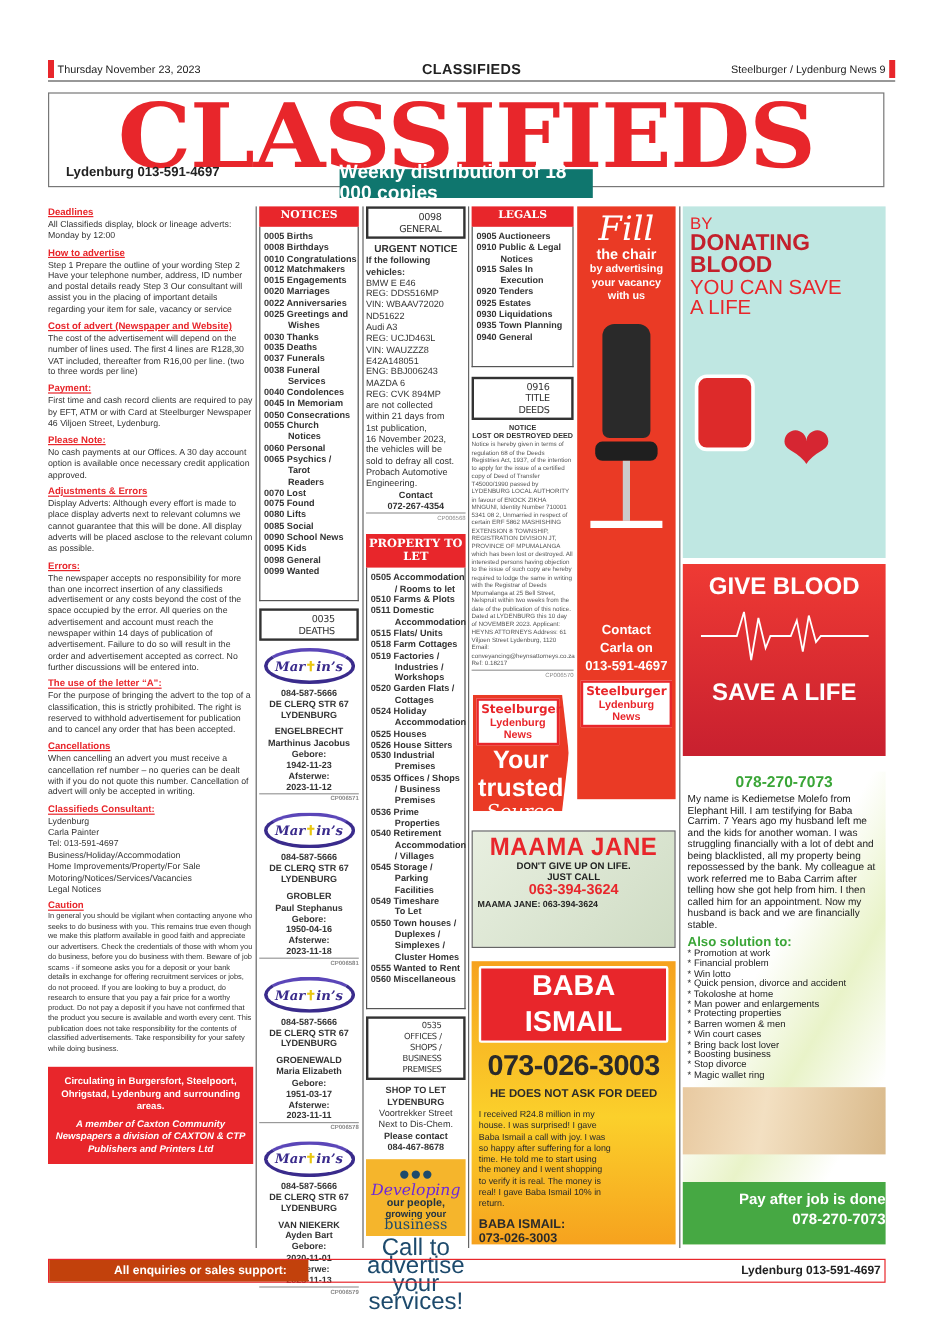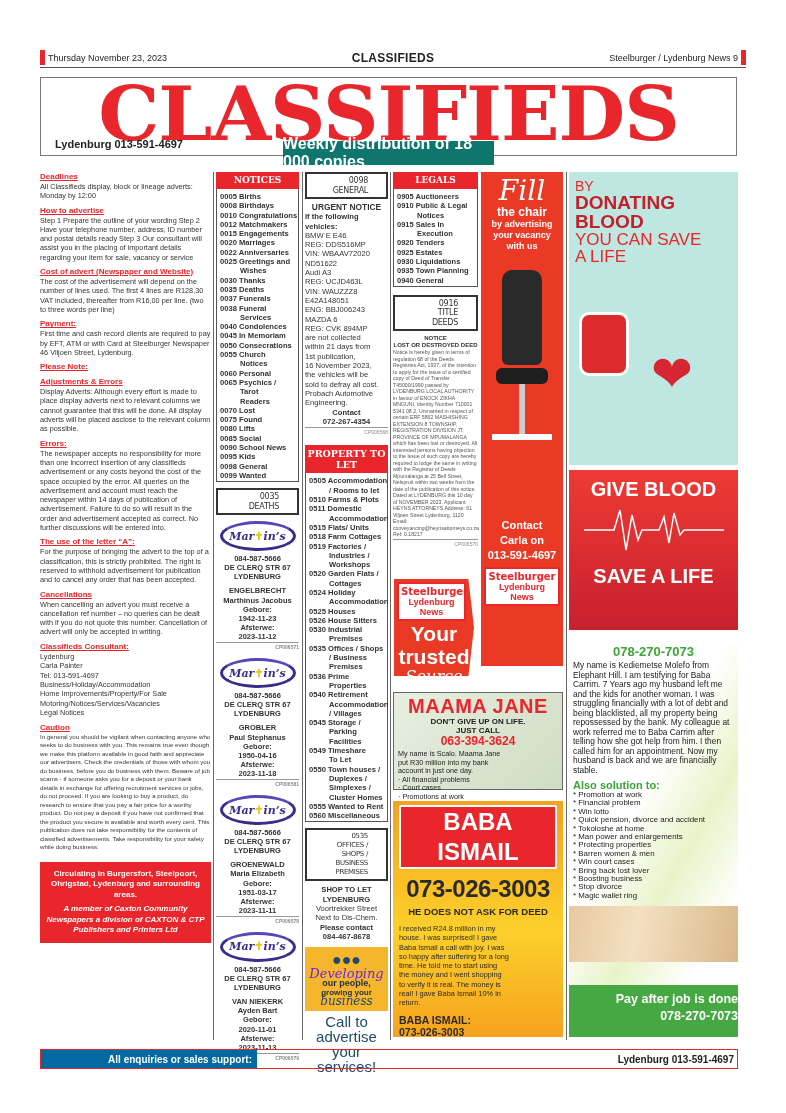--- a/index.html
+++ b/index.html
@@ -18,21 +18,21 @@
 .c1 h4{color:#e8262b;font-size:8px;text-decoration:underline;margin-top:5px;line-height:10px}
 .c1 h4:first-child{margin-top:0}
 .c1 p{line-height:9.3px}
 .c1 .small{font-size:6.2px;line-height:8.5px}
 .redbox{background:#e8262b;color:#fff;text-align:center;font-weight:bold;font-size:8px;line-height:10.5px;padding:7px 4px;margin-top:10px}
 .redbox i{display:block;margin-top:4px}
 .vline{position:absolute;width:1px;background:#666}
 .c2{left:216px;width:83px;font-weight:bold;font-size:7.6px;line-height:9.3px}
 .c3{left:305px;width:83px}
 .cathead{background:#e8262b;color:#fff;text-align:center;font-family:"DejaVu Serif",serif;font-weight:bold;font-size:9px;padding:3px 0;line-height:11px}
-.catlist{border:1px solid #555;border-top:none;padding:3px 2px 1px 3px}
+.catlist{border:1px solid #555;border-top:none;padding:3px 2px 20px 3px}
 .catlist div{white-space:nowrap}
 .catlist .ind{padding-left:20px}
 .secbox{border:2px solid #333;text-align:right;font-family:"DejaVu Sans",sans-serif;font-size:8px;line-height:9.5px;padding:2px 18px;font-weight:normal;letter-spacing:-.3px;margin:6px 0 4px}
 .notice{text-align:center;font-size:7.6px;line-height:9.3px}
 .notice .b{font-weight:bold}
 .notice .l{text-align:left}
 .cp{font-size:5px;text-align:right;color:#888;border-top:1px solid #999;margin-top:1px}
 .martins{width:76px;height:30px;margin:6px auto 3px;border-radius:50%;border:3px solid #3a2b8c;border-top-color:#5b46b8;display:flex;align-items:center;justify-content:center;font-family:"DejaVu Serif",serif;font-style:italic;font-size:11px;color:#3a2b8c;font-weight:bold;position:relative;background:#fff}
 .martins .cross{color:#e9c60e;font-style:normal}
 .deaths{font-weight:bold;text-align:center;font-size:7.5px;line-height:9.1px;color:#333}
@@ -77,21 +77,21 @@
 .giveb .b{font-weight:bold;font-size:20px;margin-top:6px}
 .carrim{position:absolute;left:569px;top:643px;width:169px;height:394px;background:linear-gradient(120deg,#fff 40%,#e9f3c9 60%,#fff 80%);padding:2px 4px;color:#222}
 .carrim .t{color:#3aa537;font-weight:bold;font-size:20px;text-align:center;line-height:22px}
 .carrim .p{color:#3aa537;font-weight:bold;font-size:13px;text-align:center;line-height:14px}
 .carrim .b{font-size:8.4px;line-height:9.5px;margin-top:2px}
 .carrim .h{color:#3aa537;font-weight:bold;font-size:11px;margin-top:4px;line-height:12px}
 .carrim .li{font-size:7.9px;line-height:8.4px}
 .money{height:56px;margin:6px -4px 0;background:linear-gradient(100deg,#e8c9a0,#f3e0c2 40%,#d9b98a);}
 .carrim .pay{position:absolute;left:0;bottom:0;width:100%;height:52px;background:#46a843;color:#fff;font-weight:bold;font-size:12.5px;line-height:17px;text-align:right;padding-top:6px}
 .footer{position:absolute;left:40px;top:1049px;width:698px;height:20px;border:1.5px solid #e8262b;display:flex}
-.footer .l{width:216px;background:#0369a1;color:#fff;font-weight:bold;font-size:10px;display:flex;align-items:center;justify-content:flex-end;padding-right:5px}
+.footer .l{width:216px;background:#c2410c;color:#fff;font-weight:bold;font-size:10px;display:flex;align-items:center;justify-content:flex-end;padding-right:18px}
 .footer .r{flex:1;display:flex;align-items:center;justify-content:flex-end;font-weight:bold;font-size:10px;padding-right:3px}
 .legal{font-size:5.2px;line-height:6.5px;color:#555;text-align:left}
 </style>
 </head>
 <body>
 
 <div class="topbar">
   <span class="redtick" style="left:0"></span>
   <span class="l">Thursday November 23, 2023</span>
   <span class="c">CLASSIFIEDS</span>
@@ -113,20 +113,21 @@
 <div class="col c1">
   <h4>Deadlines</h4>
   <p>All Classifieds display, block or lineage adverts: Monday by 12:00</p>
   <h4>How to advertise</h4>
   <p>Step 1 Prepare the outline of your wording Step 2 Have your telephone number, address, ID number and postal details ready Step 3 Our consultant will assist you in the placing of important details regarding your item for sale, vacancy or service</p>
   <h4>Cost of advert (Newspaper and Website)</h4>
   <p>The cost of the advertisement will depend on the number of lines used. The first 4 lines are R128,30 VAT included, thereafter from R16,00 per line. (two to three words per line)</p>
   <h4>Payment:</h4>
   <p>First time and cash record clients are required to pay by EFT, ATM or with Card at Steelburger Newspaper 46 Viljoen Street, Lydenburg.</p>
   <h4>Please Note:</h4>
+  <p>No cash payments at our Offices. A 30 day account option is available once necessary credit application approved.</p>
   <h4>Adjustments &amp; Errors</h4>
   <p>Display Adverts: Although every effort is made to place display adverts next to relevant columns we cannot guarantee that this will be done. All display adverts will be placed asclose to the relevant column as possible.</p>
   <h4>Errors:</h4>
   <p>The newspaper accepts no responsibility for more than one incorrect insertion of any classifieds advertisement or any costs beyond the cost of the space occupied by the error. All queries on the advertisement and account must reach the newspaper within 14 days of publication of advertisement. Failure to do so will result in the order and advertisement accepted as correct. No further discussions will be entered into.</p>
   <h4>The use of the letter “A”:</h4>
   <p>For the purpose of bringing the advert to the top of a classification, this is strictly prohibited. The right is reserved to withhold advertisement for publication and to cancel any order that has been accepted.</p>
   <h4>Cancellations</h4>
   <p>When cancelling an advert you must receive a cancellation ref number – no queries can be dealt with if you do not quote this number. Cancellation of advert will only be accepted in writing.</p>
   <h4>Classifieds Consultant:</h4>
   <div>
@@ -328,23 +329,23 @@
     <div>Voortrekker Street</div>
     <div>Next to Dis-Chem.</div>
     <div class="b">Please contact</div>
     <div class="b">084-467-8678</div>
   </div>
   <div style="margin-top:6px;background:#f5b52c;text-align:center;padding:4px 2px;color:#234">
     <div style="font-size:16px;color:#1d4a6c;line-height:18px">●●●</div>
     <div style="font-family:'DejaVu Serif',serif;font-style:italic;font-size:13px;color:#6d28d9">Developing</div>
     <div style="font-weight:bold;font-size:9px">our people,</div>
     <div style="font-weight:bold;font-size:8px">growing your</div>
-    <div style="font-family:'DejaVu Serif',serif;font-style:italic;font-size:12px;color:#1d4a6c">business</div>
-  </div>
-  <div style="text-align:center;font-size:15px;line-height:15px;color:#1d4a6c;margin-top:3px">Call to advertise your services!</div>
+    <div style="font-family:'DejaVu Serif',serif;font-size:12px;color:#1d4a6c">business</div>
+  </div>
+  <div style="text-align:center;font-size:20px;line-height:15px;color:#1d4a6c;margin-top:3px">Call to advertise your services!</div>
 </div>
 
 <div class="col c4">
   <div class="cathead">LEGALS</div>
   <div class="catlist" id="legals-list" style="font-weight:bold;font-size:7.5px;line-height:9.3px">
       <div>0905 Auctioneers</div>
       <div>0910 Public &amp; Legal</div>
       <div class="ind">Notices</div>
       <div>0915 Sales In</div>
       <div class="ind">Execution</div>
@@ -397,26 +398,20 @@
     <div class="sb">Steelburger</div>
     <div class="ly">Lydenburg News</div>
   </div>
 </div>
 
 <div class="maama">
   <div class="t">MAAMA JANE</div>
   <div class="s">DON'T GIVE UP ON LIFE.</div>
   <div class="s">JUST CALL</div>
   <div class="p">063-394-3624</div>
-  <div class="b" style="width:110px">
-    <div>My name is Scalo. Maama Jane put R30 million into my bank account in just one day.</div>
-    <div>· All financial problems</div>
-    <div>· Court cases</div>
-    <div>· Promotions at work</div>
-  </div>
   <div class="f">MAAMA JANE: 063-394-3624</div>
 </div>
 
 <div class="baba">
   <div class="t">BABA ISMAIL</div>
   <div class="p">073-026-3003</div>
   <div class="n">HE DOES NOT ASK FOR DEED</div>
   <div class="b">I received R24.8 million in my house. I was surprised! I gave Baba Ismail a call with joy. I was so happy after suffering for a long time. He told me to start using the money and I went shopping to verify it is real. The money is real! I gave Baba Ismail 10% in return.</div>
   <div class="f">
     <div>BABA ISMAIL:</div>

